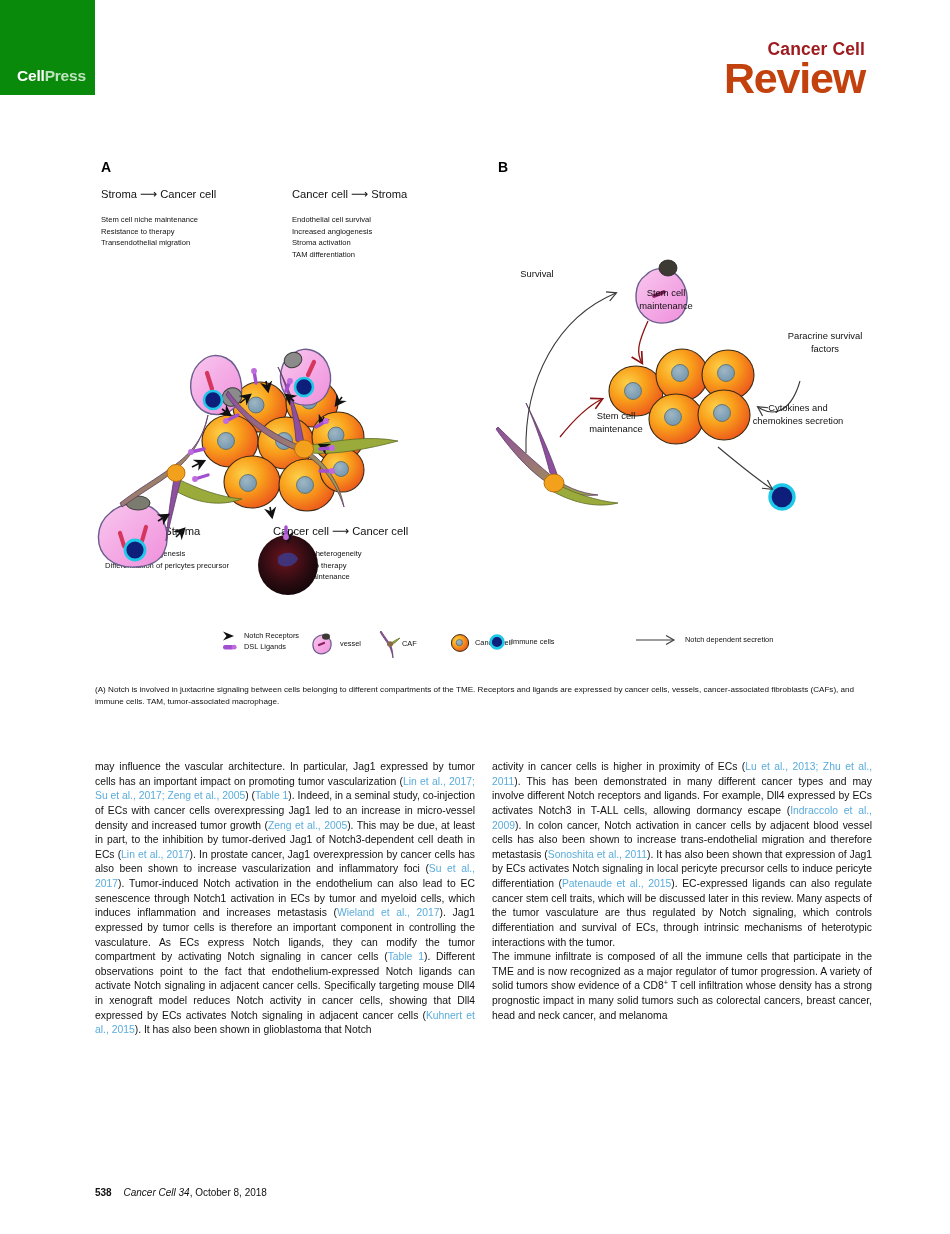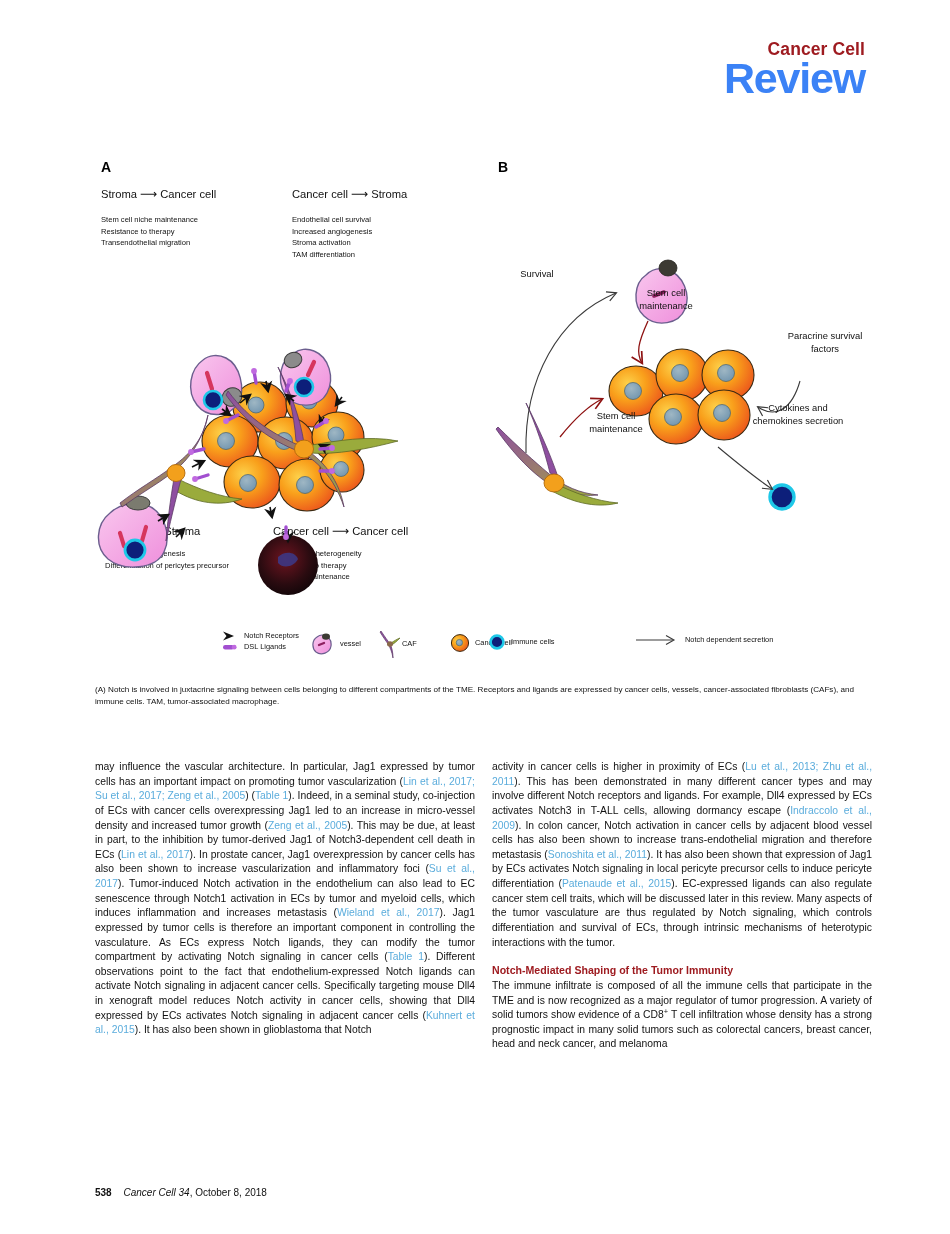--- a/index.html
+++ b/index.html
@@ -23,21 +23,21 @@
   .cp-cell{color:#ffffff;}
   .cp-press{color:#bfe3bf;}
 
   .journal-title{
     position:absolute;right:85px;top:41px;
     font-size:17.5px;font-weight:bold;color:#9e1b20;letter-spacing:.1px;
     text-align:right;line-height:1;
   }
   .journal-kind{
     position:absolute;right:85px;top:56px;
-    font-size:43px;font-weight:bold;color:#3b82f6;letter-spacing:-1.2px;
+    font-size:43px;font-weight:bold;color:#c2410c;letter-spacing:-1.2px;
     text-align:right;line-height:1.05;
   }
 
   
   .figure-area{position:absolute;left:0;top:140px;width:950px;height:530px;}
   .panel-letter{
     position:absolute;font-size:14px;font-weight:bold;color:#000;line-height:1;
   }
   .fig-head{
     position:absolute;font-size:11.2px;color:#111;white-space:nowrap;line-height:1;
@@ -80,20 +80,23 @@
   }
   .footer .pg{font-weight:bold;}
   .footer .vol{font-style:italic;}
   sup{font-size:.72em;vertical-align:super;line-height:0;}
 </style>
 </head>
 <body>
 
 <div class="page">
 
+  <div class="cp-logo">
+    <div class="cp-logo-text"><span class="cp-cell">Cell</span><span class="cp-press">Press</span></div>
+  </div>
   <div class="journal-title">Cancer Cell</div>
   <div class="journal-kind">Review</div>
 
   <div class="figure-area">
 
     <div class="panel-letter" style="left:101px;top:20px;">A</div>
     <div class="panel-letter" style="left:498px;top:20px;">B</div>
 
     <div class="fig-head" style="left:101px;top:48px;">
       <span>Stroma</span><span class="arw">⟶</span><span>Cancer cell</span>
@@ -427,21 +430,20 @@
   <div class="caption">
     <p class="cap-body">(A) Notch is involved in juxtacrine signaling between cells belonging to different compartments of the TME. Receptors and ligands are expressed by cancer cells, vessels, cancer-associated fibroblasts (CAFs), and immune cells. TAM, tumor-associated macrophage.</p>
   </div>
 
   <div class="col left">
     <p>may influence the vascular architecture. In particular, Jag1 expressed by tumor cells has an important impact on promoting tumor vascularization (<span class="ref">Lin et al., 2017; Su et al., 2017; Zeng et al., 2005</span>) (<span class="ref">Table 1</span>). Indeed, in a seminal study, co-injection of ECs with cancer cells overexpressing Jag1 led to an increase in micro-vessel density and increased tumor growth (<span class="ref">Zeng et al., 2005</span>). This may be due, at least in part, to the inhibition by tumor-derived Jag1 of Notch3-dependent cell death in ECs (<span class="ref">Lin et al., 2017</span>). In prostate cancer, Jag1 overexpression by cancer cells has also been shown to increase vascularization and inflammatory foci (<span class="ref">Su et al., 2017</span>). Tumor-induced Notch activation in the endothelium can also lead to EC senescence through Notch1 activation in ECs by tumor and myeloid cells, which induces inflammation and increases metastasis (<span class="ref">Wieland et al., 2017</span>). Jag1 expressed by tumor cells is therefore an important component in controlling the vasculature. As ECs express Notch ligands, they can modify the tumor compartment by activating Notch signaling in cancer cells (<span class="ref">Table 1</span>). Different observations point to the fact that endothelium-expressed Notch ligands can activate Notch signaling in adjacent cancer cells. Specifically targeting mouse Dll4 in xenograft model reduces Notch activity in cancer cells, showing that Dll4 expressed by ECs activates Notch signaling in adjacent cancer cells (<span class="ref">Kuhnert et al., 2015</span>). It has also been shown in glioblastoma that Notch</p>
   </div>
 
   <div class="col right">
     <p>activity in cancer cells is higher in proximity of ECs (<span class="ref">Lu et al., 2013; Zhu et al., 2011</span>). This has been demonstrated in many different cancer types and may involve different Notch receptors and ligands. For example, Dll4 expressed by ECs activates Notch3 in T-ALL cells, allowing dormancy escape (<span class="ref">Indraccolo et al., 2009</span>). In colon cancer, Notch activation in cancer cells by adjacent blood vessel cells has also been shown to increase trans-endothelial migration and therefore metastasis (<span class="ref">Sonoshita et al., 2011</span>). It has also been shown that expression of Jag1 by ECs activates Notch signaling in local pericyte precursor cells to induce pericyte differentiation (<span class="ref">Patenaude et al., 2015</span>). EC-expressed ligands can also regulate cancer stem cell traits, which will be discussed later in this review. Many aspects of the tumor vasculature are thus regulated by Notch signaling, which controls differentiation and survival of ECs, through intrinsic mechanisms of heterotypic interactions with the tumor.</p>
-    <span class="sec-head">Notch-Mediated Shaping of the Tumor Immunity</span>
     <p>The immune infiltrate is composed of all the immune cells that participate in the TME and is now recognized as a major regulator of tumor progression. A variety of solid tumors show evidence of a CD8<sup>+</sup> T cell infiltration whose density has a strong prognostic impact in many solid tumors such as colorectal cancers, breast cancer, head and neck cancer, and melanoma</p>
   </div>
 
   <div class="footer">
     <span class="pg">538</span>
     <span style="display:inline-block;width:9px;"></span><span class="vol">Cancer Cell 34</span><span>, October 8, 2018</span>
   </div>
 
 </div>
 

